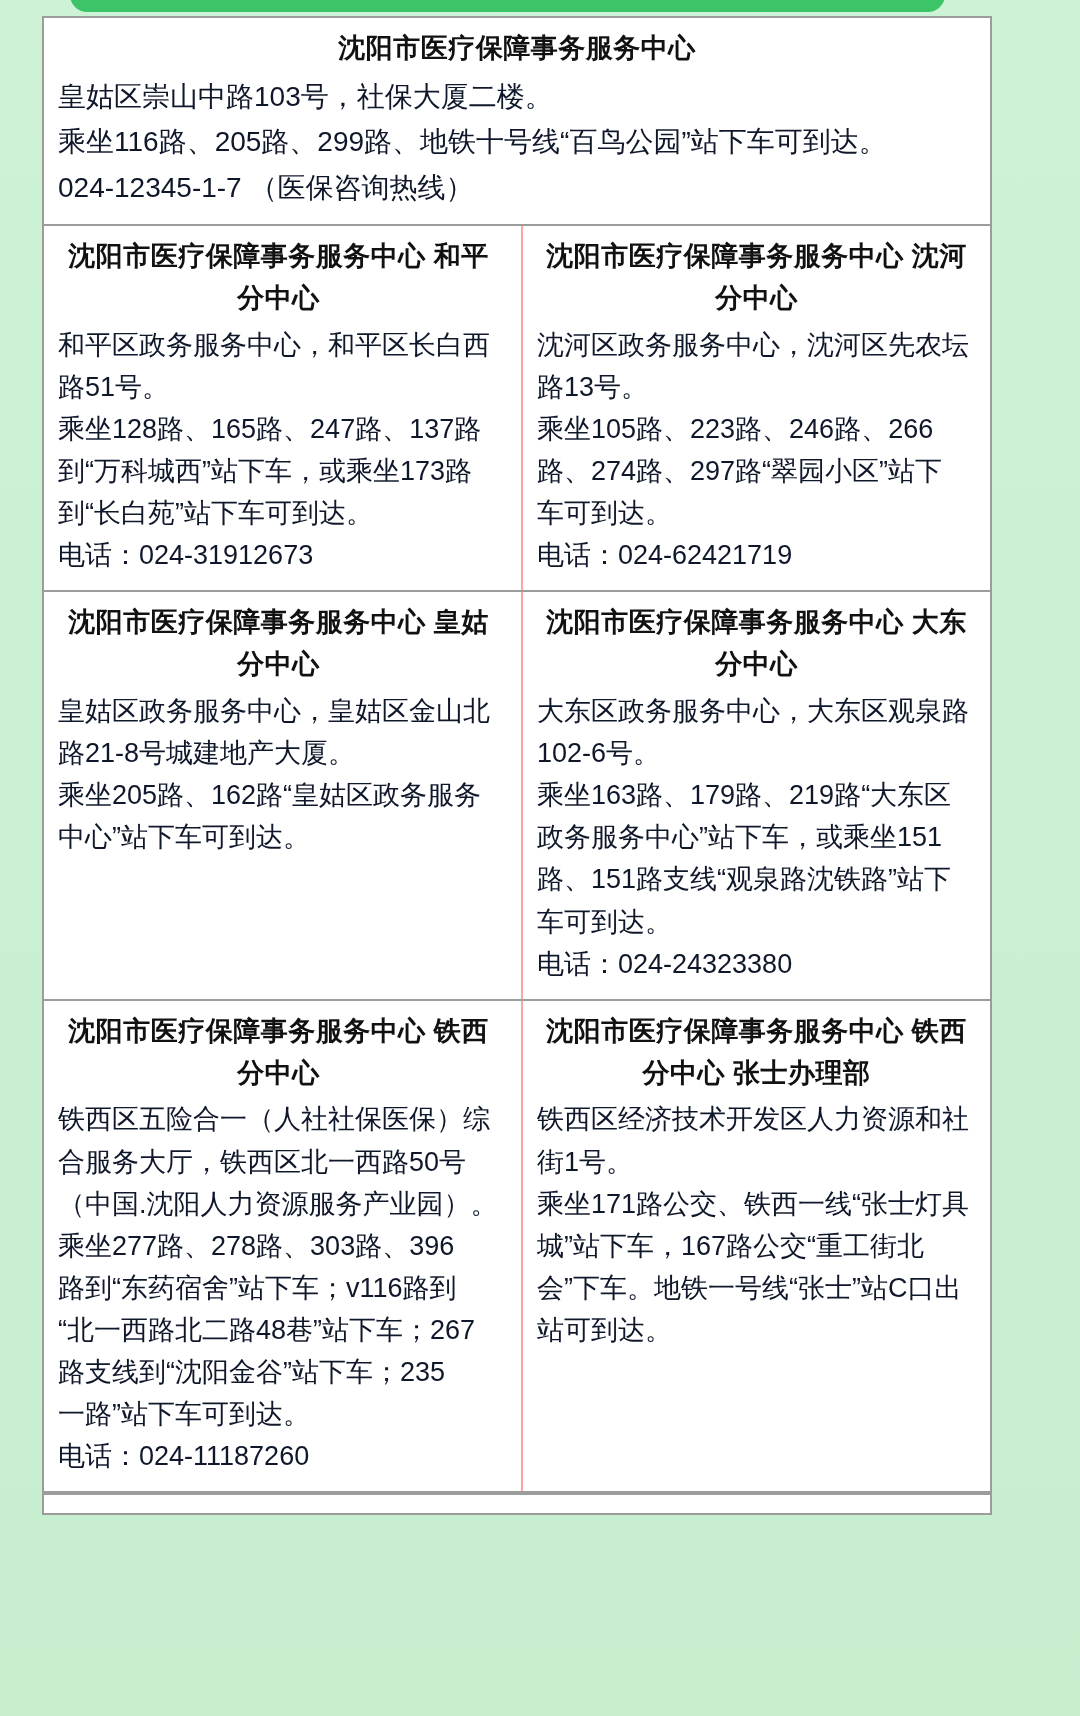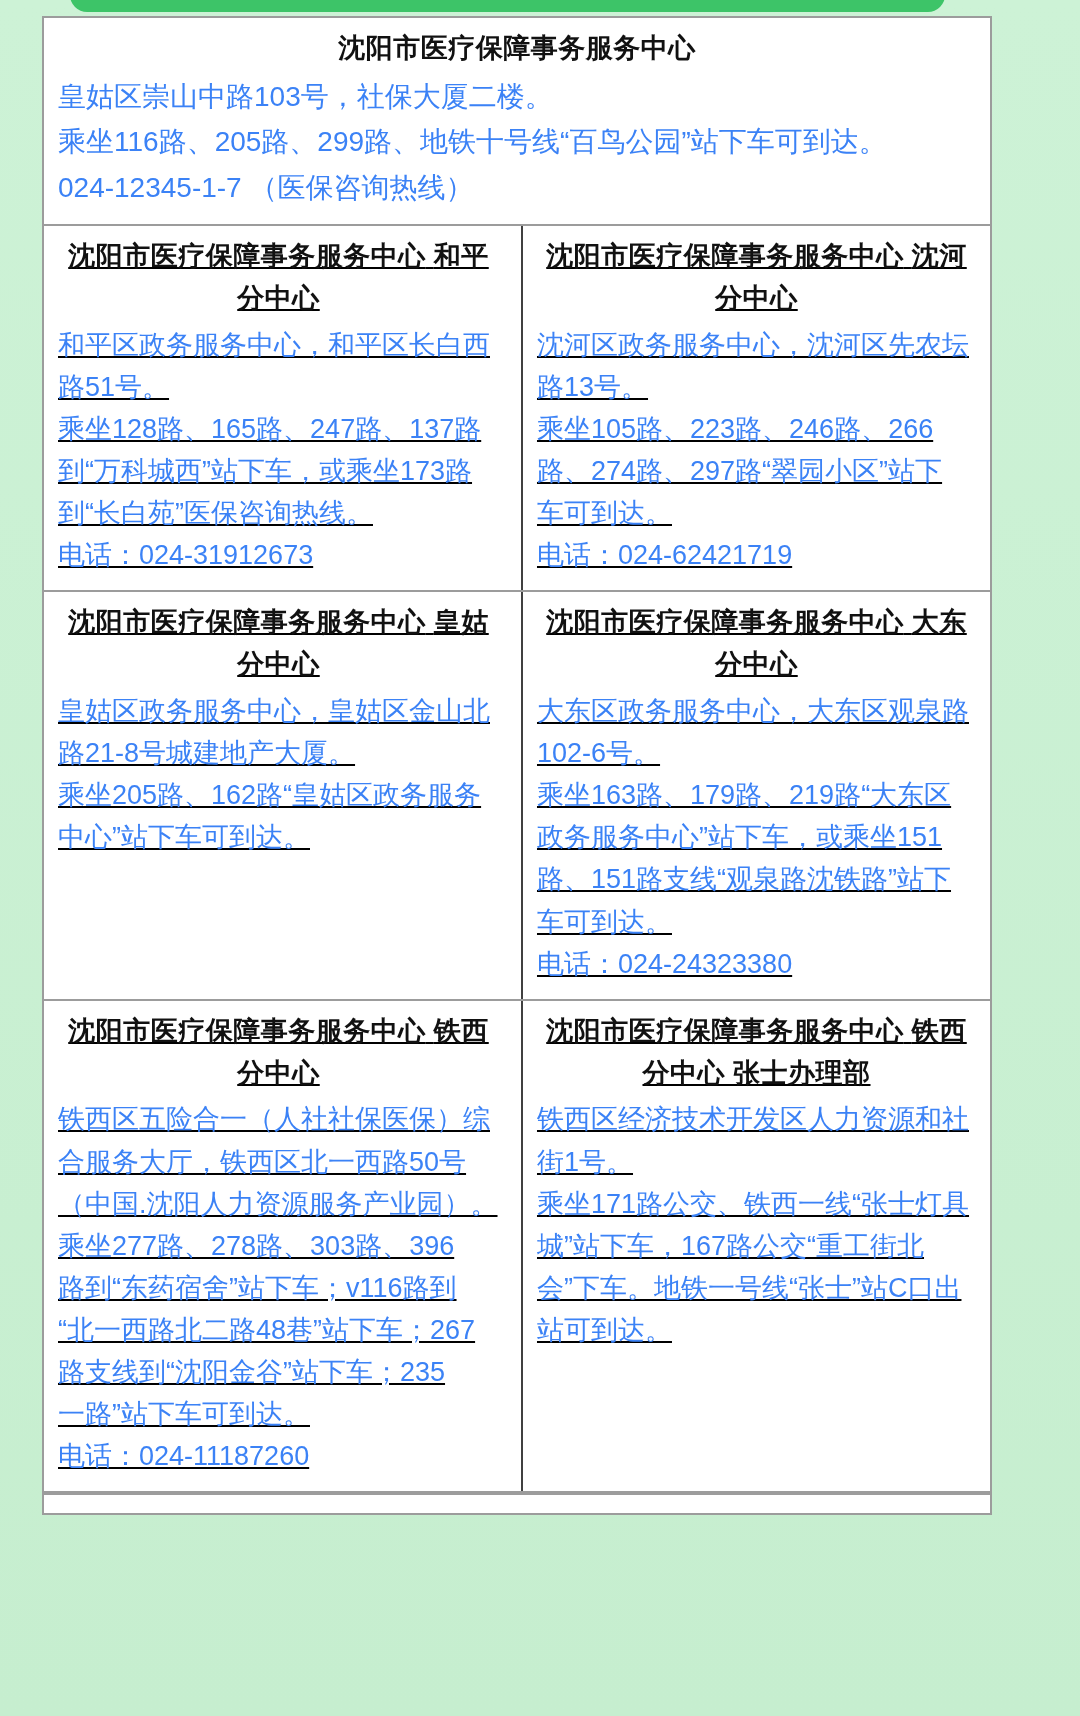--- a/index.html
+++ b/index.html
@@ -48,38 +48,37 @@
   }
   .cell {
     box-sizing: border-box;
     padding: 10px 14px 14px 14px;
   }
   .cell.full {
     width: 100%;
   }
   .cell.half {
     width: 50%;
-    text-decoration: underline;
   }
   .cell.half + .cell.half {
-    border-left: 2px solid #404040;
+    border-left: 2px solid #fca5a5;
     margin-left: 8px;
   }
   .title {
     font-weight: bold;
     text-align: center;
     font-size: 27px;
     line-height: 1.55;
     color: #111;
     letter-spacing: 0.5px;
   }
   .body-text {
     font-size: 27px;
     line-height: 1.56;
-    color: #3b82f6;
+    color: #0f172a;
     margin-top: 4px;
   }
   .body-text .line {
     display: block;
   }
   .cell.full .title {
     margin-bottom: 2px;
   }
   .cell.full .body-text {
     font-size: 28px;
@@ -115,21 +114,21 @@
       <div class="cell half">
         <div class="title">
           <span class="line">沈阳市医疗保障事务服务中心</span>
           <span class="line">和平分中心</span>
         </div>
         <div class="body-text">
           <span class="line">和平区政务服务中心，和平区长白西</span>
           <span class="line">路51号。</span>
           <span class="line">乘坐128路、165路、247路、137路</span>
           <span class="line">到“万科城西”站下车，或乘坐173路</span>
-          <span class="line">到“长白苑”医保咨询热线。</span>
+          <span class="line">到“长白苑”站下车可到达。</span>
           <span class="line">电话：024-31912673</span>
         </div>
       </div>
       <div class="cell half">
         <div class="title">
           <span class="line">沈阳市医疗保障事务服务中心</span>
           <span class="line">沈河分中心</span>
         </div>
         <div class="body-text">
           <span class="line">沈河区政务服务中心，沈河区先农坛</span>

